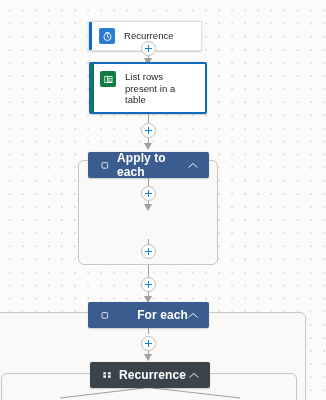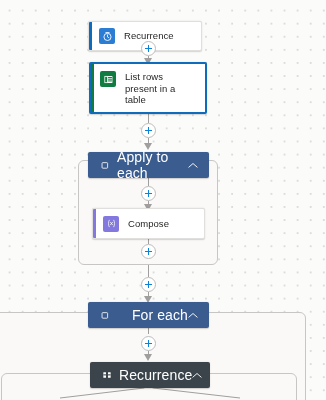--- a/index.html
+++ b/index.html
@@ -149,22 +149,22 @@
     z-index: 6;
   }
   .scope-header .hdr-icon {
     margin-left: 12px;
     margin-right: 7px;
     width: 10px; height: 10px;
     display: flex; align-items: center; justify-content: center;
     flex: 0 0 auto;
   }
   .scope-header .hdr-title {
-    font-size: 14px;
-    font-weight: normal;
+    font-size: 12px;
+    font-weight: bold;
     color: #ffffff;
     letter-spacing: 0.1px;
     flex: 1;
   }
   .chevron {
     margin-right: 11px;
     width: 10px; height: 10px;
     flex: 0 0 auto;
     display: flex; align-items: center; justify-content: center;
   }
@@ -262,33 +262,20 @@
       </svg>
     </span>
     <span class="hdr-title">Apply to each</span>
     <span class="chevron">
       <svg width="10" height="7" viewBox="0 0 12 8" fill="none">
         <path d="M1 6 L6 1.6 L11 6" stroke="#ffffff" stroke-width="1.1" stroke-linecap="round" stroke-linejoin="round"></path>
       </svg>
     </span>
   </div>
 
-  <div class="card" style="left:92px; top:208px; width:113px; height:31px;">
-    <div class="card-row">
-      <div class="accent" style="background:#8378de; width:2.5px;"></div>
-      <div class="card-icon" style="background:#8378de;">
-        <svg width="11" height="11" viewBox="0 0 16 16" fill="none">
-          <path d="M4.6 3.2 C3.2 5 3.2 11 4.6 12.8" stroke="#ffffff" stroke-width="1.1" stroke-linecap="round"></path>
-          <path d="M11.4 3.2 C12.8 5 12.8 11 11.4 12.8" stroke="#ffffff" stroke-width="1.1" stroke-linecap="round"></path>
-          <path d="M6.6 6.3 L9.4 9.8 M9.4 6.3 L6.6 9.8" stroke="#ffffff" stroke-width="1.1" stroke-linecap="round"></path>
-        </svg>
-      </div>
-      <div class="card-title">Compose</div>
-    </div>
-  </div>
 
   <div class="scope-header" style="left:88px; top:302px; width:121px; height:26px; background:#3b5c8f;text-align:right;">
     <span class="hdr-icon">
       <svg width="9" height="9" viewBox="0 0 12 12" fill="none">
         <rect x="1.4" y="2.2" width="7.4" height="7.4" rx="1" stroke="#ffffff" stroke-width="1.1"></rect>
       </svg>
     </span>
     <span class="hdr-title">For each</span>
     <span class="chevron">
       <svg width="10" height="7" viewBox="0 0 12 8" fill="none">

